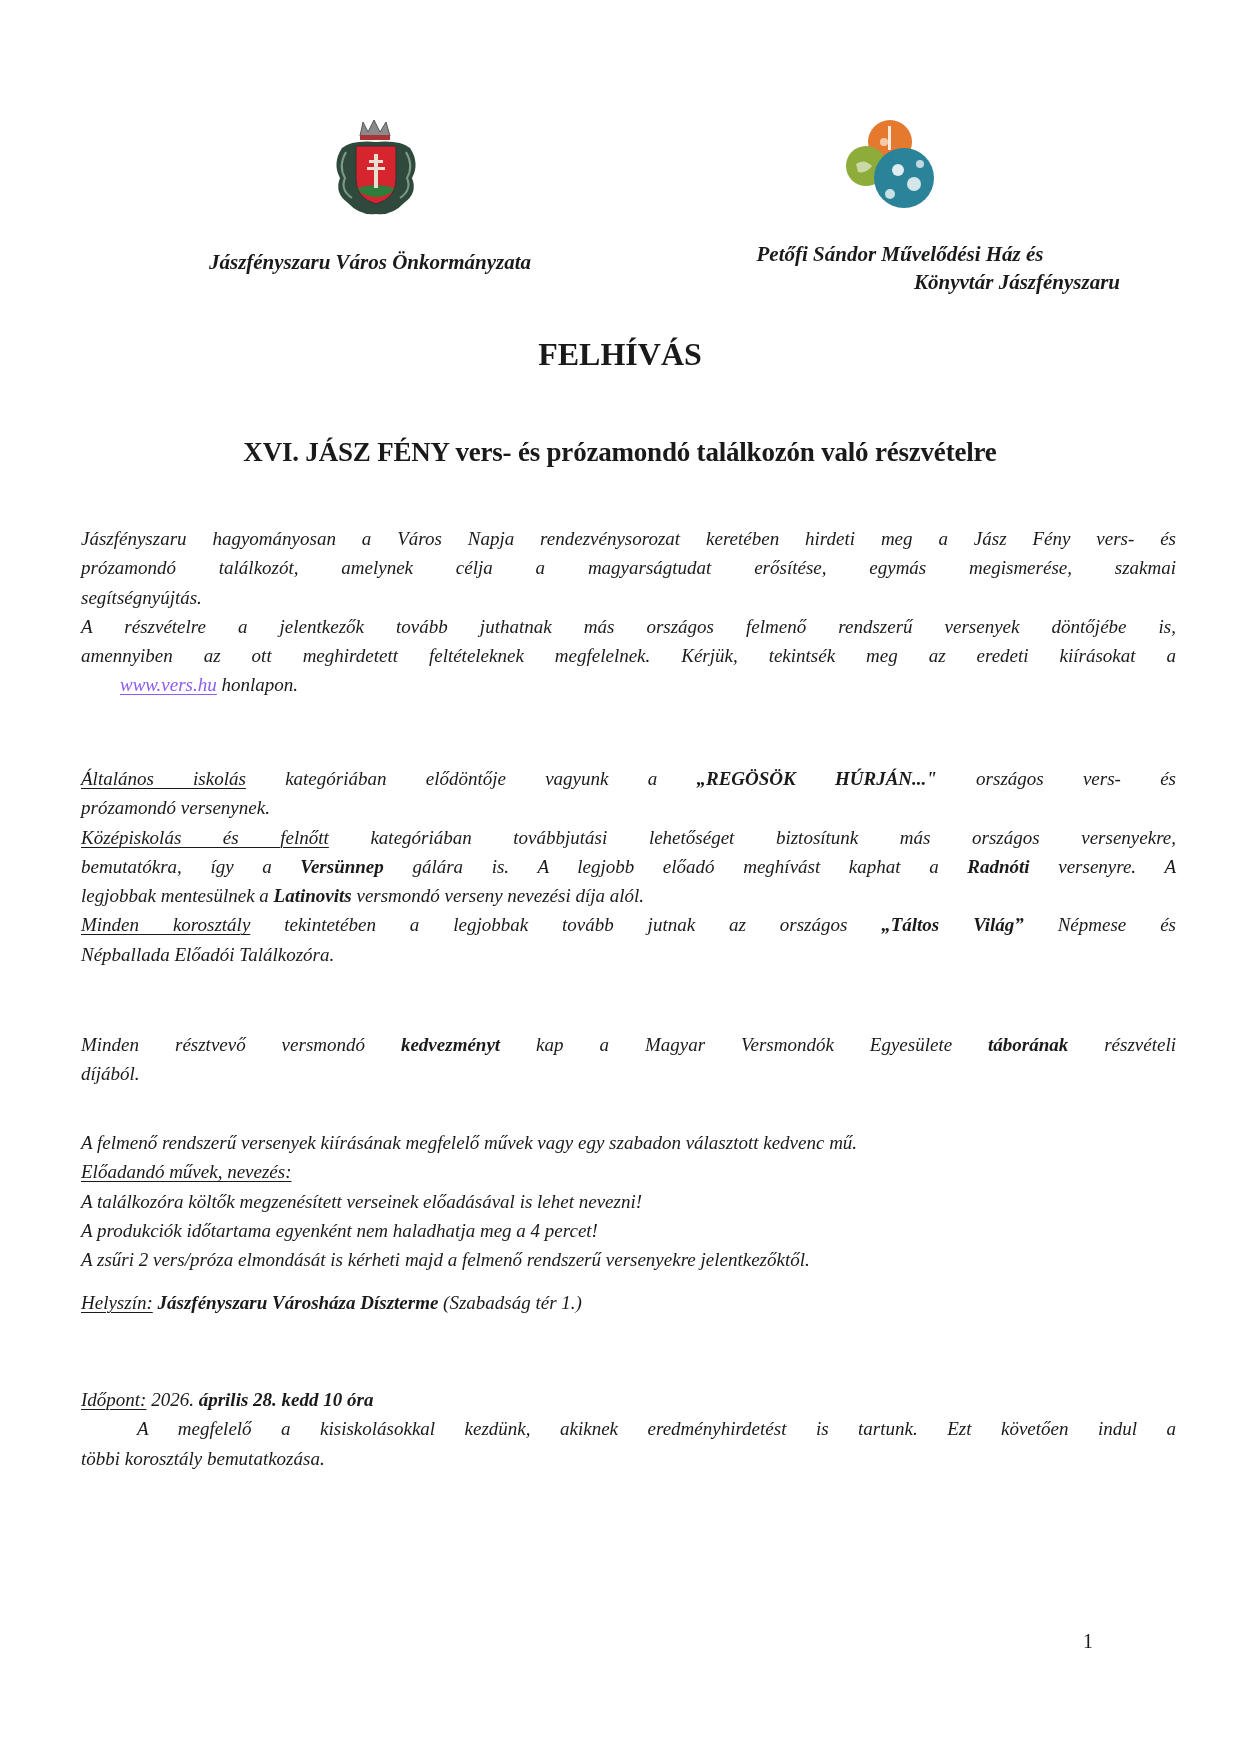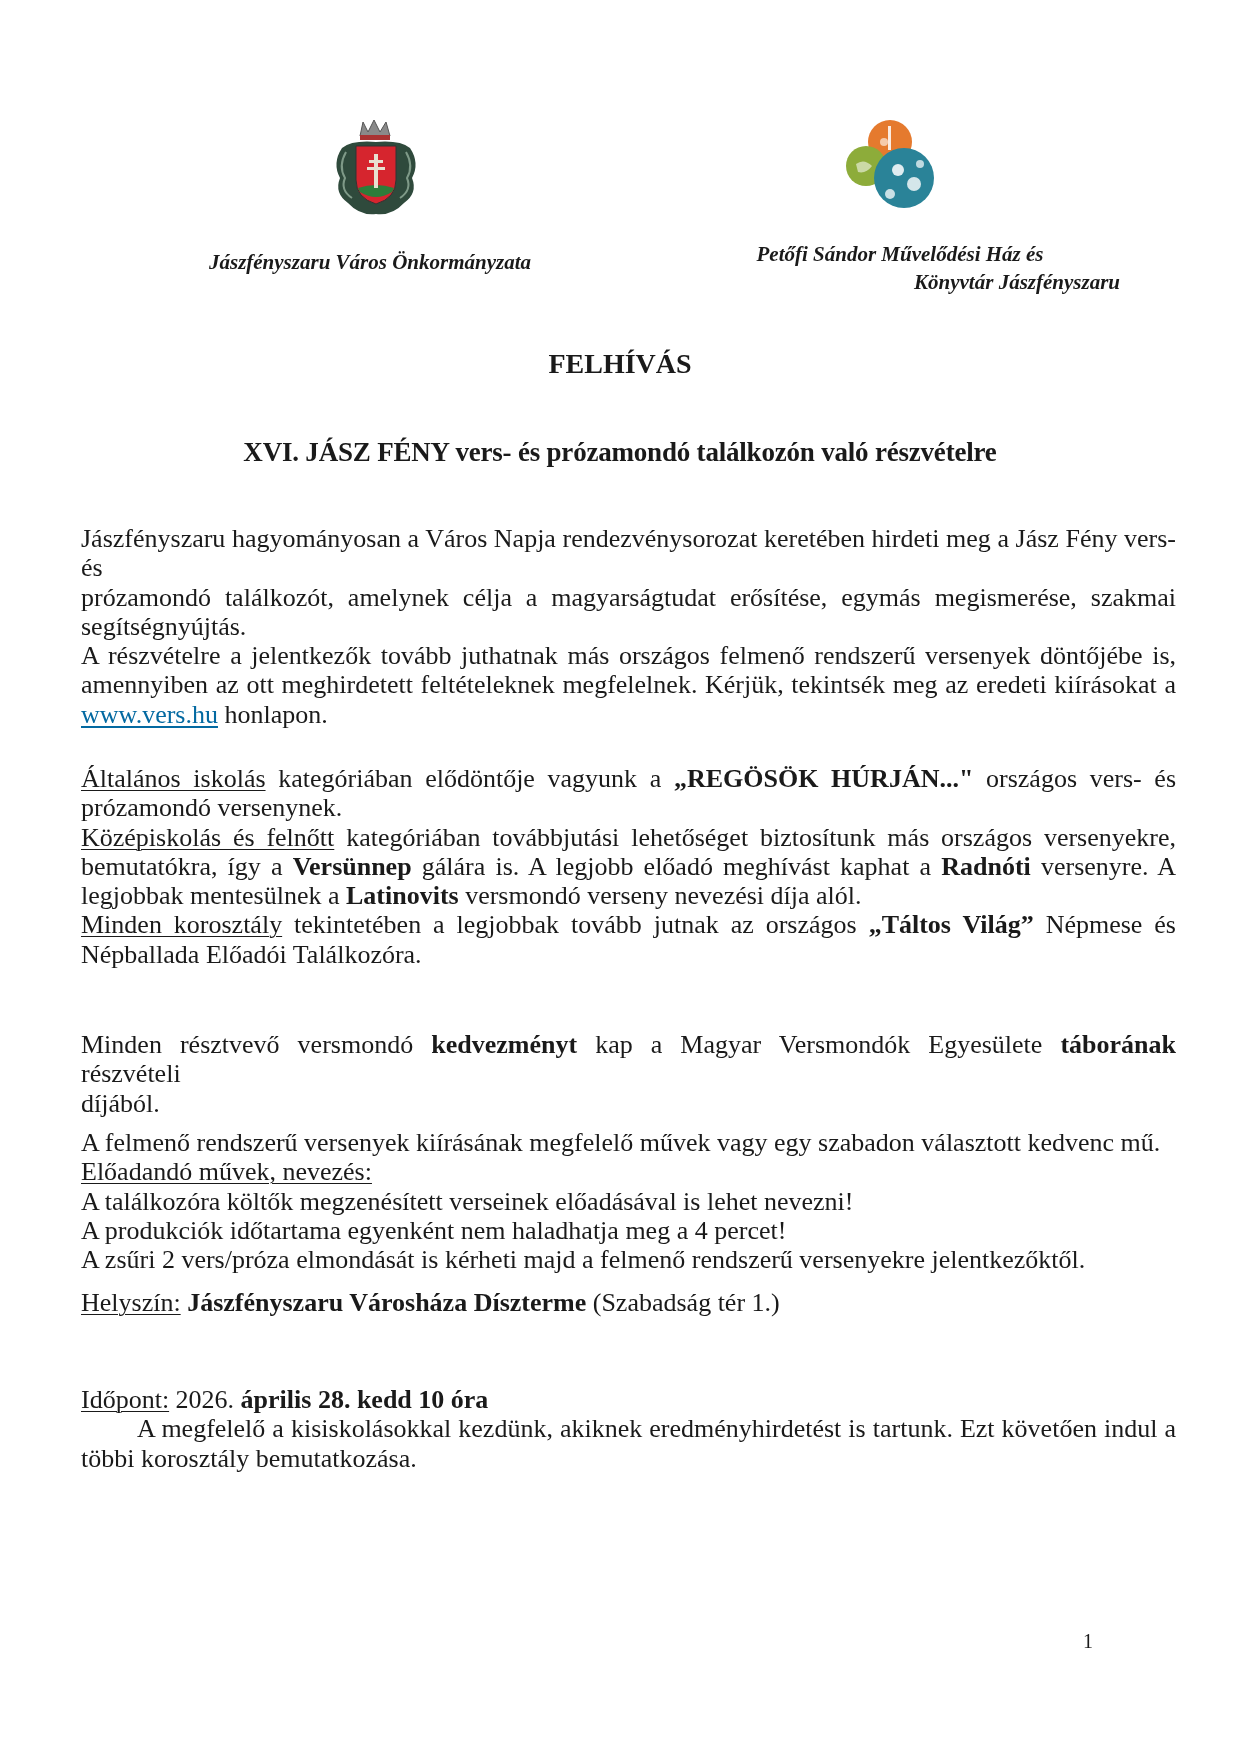--- a/index.html
+++ b/index.html
@@ -5,27 +5,27 @@
   html, body { margin: 0; padding: 0; background: #ffffff; }
   body { width: 1240px; height: 1754px; position: relative; overflow: hidden;
          font-family: "Liberation Serif", "DejaVu Serif", serif; color: #1a1a1a; }
   .abs { position: absolute; }
   .logo-left { left: 330px; top: 118px; width: 92px; height: 100px; }
   .logo-right { left: 838px; top: 114px; width: 106px; height: 100px; }
   .org { font-weight: bold; font-size: 21px; line-height: 28px; text-align: center; font-style: italic; }
   .org-left { left: 150px; top: 248px; width: 440px; }
   .org-right { left: 680px; top: 240px; width: 440px; }
   .title { left: 0; width: 1240px; text-align: center; font-weight: bold; }
-  .felhivas { top: 348px; font-size: 28px; }
+  .felhivas { top: 336px; font-size: 32px; }
   .subtitle { top: 437px; font-size: 27px; letter-spacing: -0.2px; }
-  .body-text { left: 81px; width: 1095px; font-size: 26px; line-height: 29.3px; }
+  .body-text { left: 81px; width: 1095px; font-size: 19px; line-height: 29.3px; font-style: italic; }
   .line { display: block; white-space: nowrap; }
   .justline { display: block; text-align: justify; text-align-last: justify; }
   u, .ul { text-decoration: underline; text-decoration-thickness: 1px; text-underline-offset: 3px; }
-  .link { color: #0369a1; text-decoration: underline; text-underline-offset: 3px; }
+  .link { color: #8b5cf6; text-decoration: underline; text-underline-offset: 3px; margin-left: 39px; }
   b { font-weight: bold; }
   .indent { text-indent: 56px; }
   .pagenum { left: 1083px; top: 1630px; font-size: 20px; }
 </style>
 </head>
 <body>
 
 <div class="abs logo-left">
   <svg width="92" height="100" viewBox="0 0 92 100">
 

